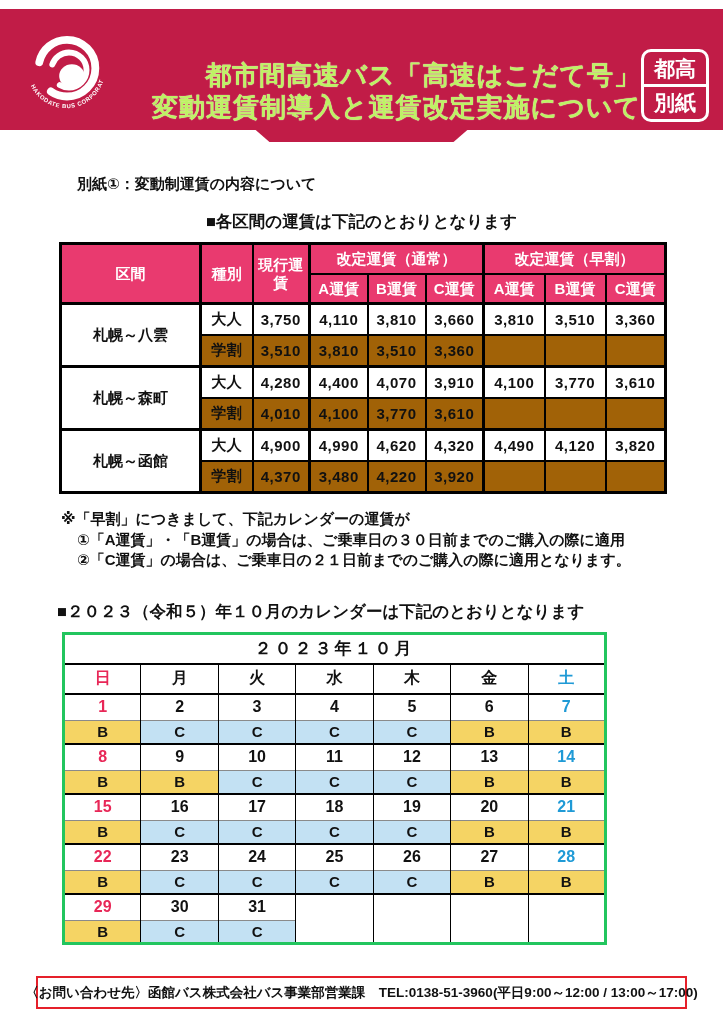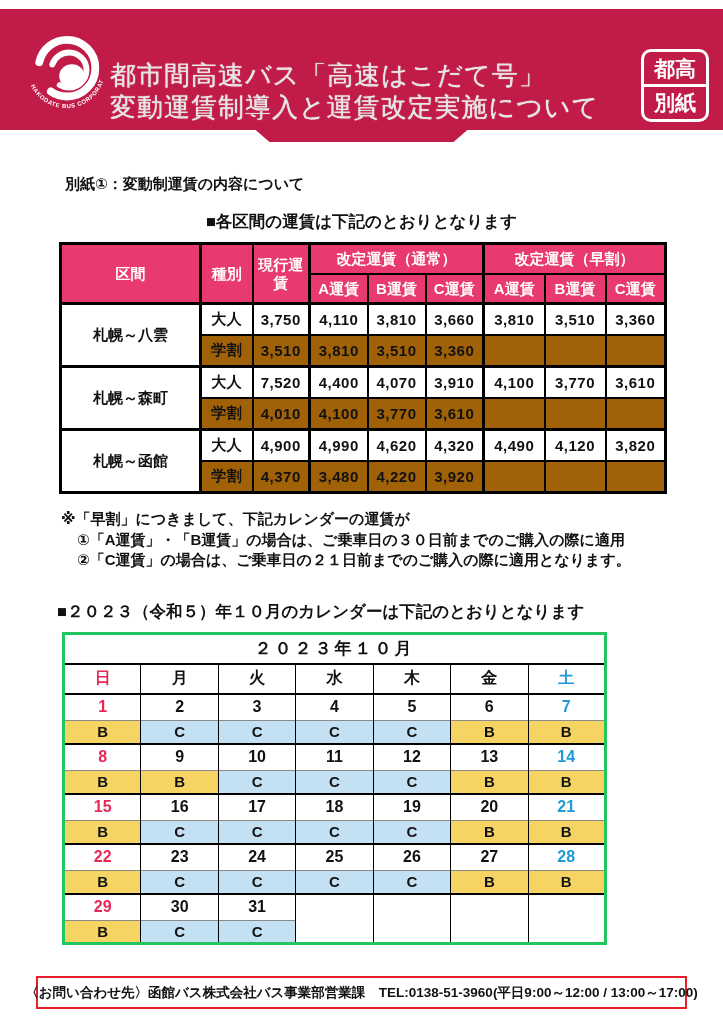--- a/index.html
+++ b/index.html
@@ -12,34 +12,34 @@
   .band {
     margin-top:9px; height:121px; background:#C11C47;
     display:flex; align-items:flex-end; padding:0 0 7px 0;
   }
   .band-tab {
     width:214px; height:13px; margin:-1px auto 0; background:#C11C47;
     clip-path:polygon(0 0,100% 0,93% 100%,7% 100%);
   }
   .logo { margin:0 0 2px 24px; flex:0 0 auto; }
   .titles {
-    flex:1 1 auto; text-align:left; color:#e5e5e5; font-weight:400;
+    flex:1 1 auto; text-align:right; color:#bef264; font-weight:700;
     font-size:26px; line-height:1.24; letter-spacing:1px;
     text-shadow:0 0 1px #fff;
   }
   .badge {
     flex:0 0 auto; width:68px; margin:0 14px 1px 0;
     border:3px solid #fff; border-radius:10px;
     text-align:center; color:#fff; font-weight:900; font-size:21px; line-height:1;
   }
   .badge-top { padding:6px 0 5px; border-bottom:3px solid #fff; }
   .badge-bottom { padding:5px 0 6px; }
   
   .content { margin:0 59px; width:605px; }
-  .subtitle { margin:33px 6px 0; font-size:15px; font-weight:bold; }
+  .subtitle { margin:33px 18px 0; font-size:15px; font-weight:bold; }
   .sec-heading { margin:17px 0 0; font-size:16.5px; font-weight:bold;text-align:center; }
   
   table.fare {
     border-collapse:collapse; table-layout:fixed; width:605px; margin-top:9px;
     border:3px solid #000;
   }
   .fare th, .fare td { border:2px solid #000; text-align:center; font-weight:bold; padding:0; overflow:hidden; }
   .fare thead th { background:#E93A6F; color:#fff; font-size:15px; line-height:1.15; }
   .fare thead tr { height:30px; }
   .fare tbody tr { height:31.5px; }
@@ -156,21 +156,21 @@
             <td>3,810</td>
             <td>3,510</td>
             <td class="thick-r">3,360</td>
             <td></td>
             <td></td>
             <td></td>
           </tr>
           <tr class="sec-top">
             <td class="route thick-r" rowspan="2">札幌～森町</td>
             <td>大人</td>
-            <td class="thick-r">7,520</td>
+            <td class="thick-r">4,280</td>
             <td>4,400</td>
             <td>4,070</td>
             <td class="thick-r">3,910</td>
             <td>4,100</td>
             <td>3,770</td>
             <td>3,610</td>
           </tr>
           <tr class=" gaku">
             <td>学割</td>
             <td class="thick-r">4,010</td>

